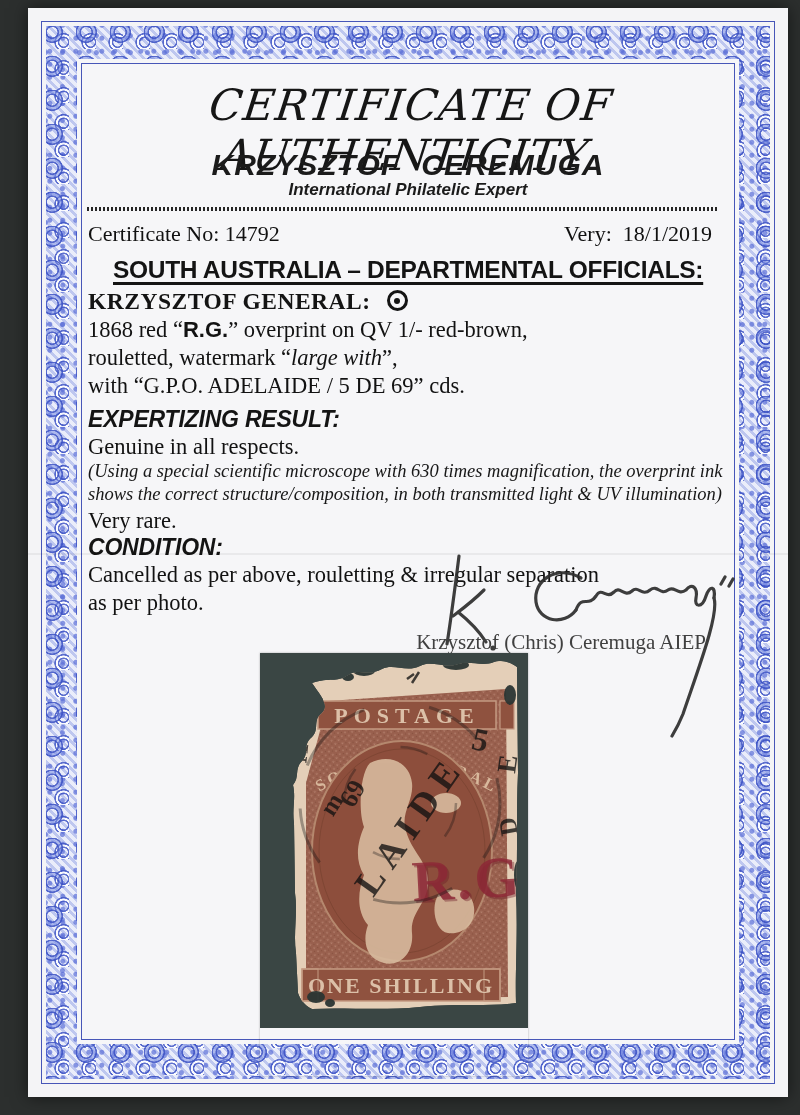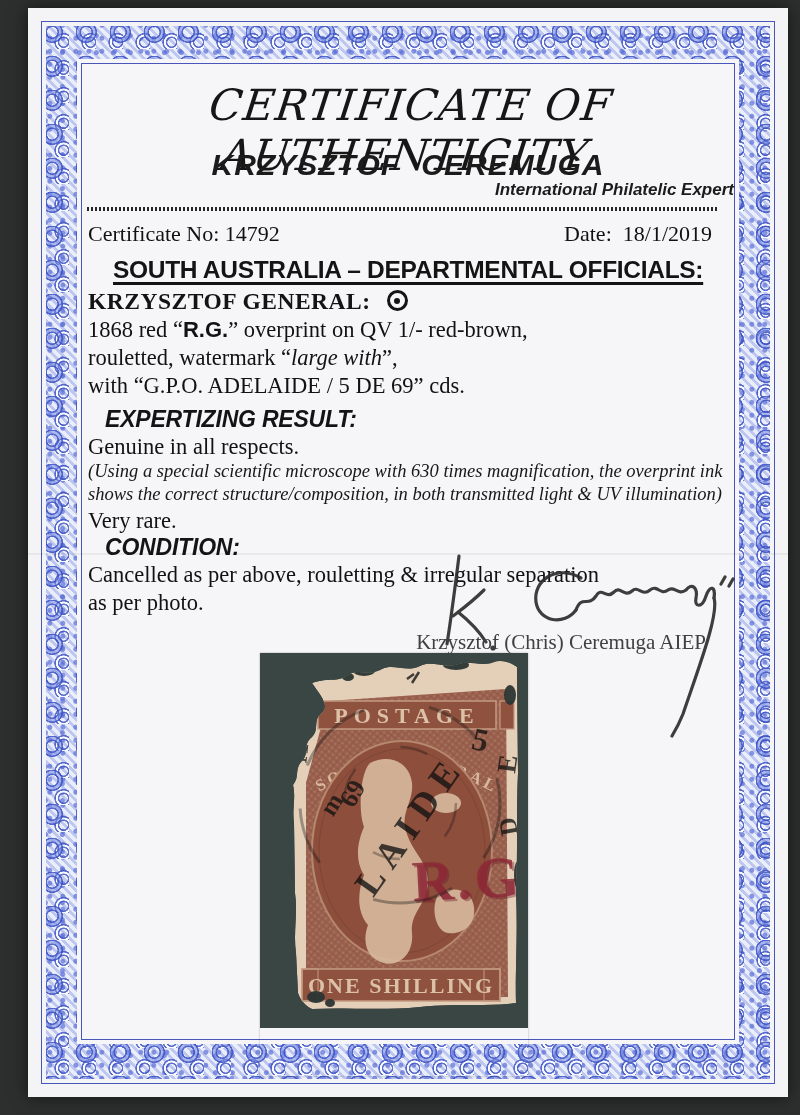--- a/index.html
+++ b/index.html
@@ -19,35 +19,35 @@
           linear-gradient(45deg, rgba(90,110,215,.25) 25%, rgba(255,255,255,.35) 25% 50%, rgba(90,110,215,.25) 50% 75%, rgba(255,255,255,.35) 75%);
         background-size:34px 34px,27px 27px,13px 13px,17px 17px,9px 9px;
         background-clip:content-box,content-box,content-box,content-box,content-box;}
   
   .inner{position:absolute;left:53px;right:53px;top:55px;bottom:57px;background:#f6f6f8;
          border:1px solid #4756b8;box-shadow:0 0 0 4px #f6f6f8;z-index:2;}
   .abs{position:absolute;}
   .center{left:0;right:0;text-align:center;}
   .title{top:16px;font:italic 43px "DejaVu Serif",serif;color:#161616;transform:skewX(-7deg);letter-spacing:1px;}
   .expert-name{top:84px;font:italic bold 30px "Liberation Sans",sans-serif;color:#1b1b1b;word-spacing:12px;letter-spacing:1px;}
-  .expert-sub{top:116px;font:italic bold 17px "Liberation Sans",sans-serif;color:#1b1b1b;text-align:right;}
+  .expert-sub{top:116px;font:italic bold 17px "Liberation Sans",sans-serif;color:#1b1b1b;}
   .divider{top:143px;left:5px;width:630px;height:4px;
            background:repeating-linear-gradient(90deg,#262626 0 2px,#f6f6f8 2px 4px);}
   .meta-row{top:157px;left:6px;width:624px;display:flex;justify-content:space-between;
             font:22px "Liberation Serif",serif;color:#111;text-align:center;}
   .heading{top:192px;left:6px;font:bold 24.5px "Liberation Sans",sans-serif;color:#141414;letter-spacing:-.3px;
            text-decoration:underline;text-decoration-thickness:2.5px;text-underline-offset:4px;margin-left:25px;}
   .subheading{top:224px;left:6px;font:bold 23.5px "Liberation Serif",serif;color:#141414;letter-spacing:.5px;}
   .reg-symbol{display:inline-block;width:15px;height:15px;border:3px solid #141414;border-radius:50%;
               margin-left:16px;vertical-align:-2px;position:relative;}
   .reg-symbol .dot{position:absolute;left:4.5px;top:4.5px;width:6px;height:6px;border-radius:50%;background:#141414;}
   .bodyline{left:6px;font:22.5px "Liberation Serif",serif;color:#121212;}
   .b-sans{font:bold 22px "Liberation Sans",sans-serif;}
   .ital{font-style:italic;}
-  .sec-label{left:6px;font:italic bold 23px "Liberation Sans",sans-serif;color:#141414;letter-spacing:-.2px;margin-left:17px;}
+  .sec-label{left:6px;font:italic bold 23px "Liberation Sans",sans-serif;color:#141414;letter-spacing:-.2px;}
   .noteline{left:6px;font:italic 18.5px "Liberation Serif",serif;color:#181818;}
   .crease{top:489px;left:-54px;width:760px;height:2px;background:rgba(0,0,0,.05);}
   .sig-name{top:566px;right:28px;font:21px "Liberation Serif",serif;color:#404040;}
   .sig-svg{left:347px;top:468px;width:320px;height:235px;}
   .stamp-photo{left:178px;top:589px;width:268px;height:423px;box-shadow:0 0 2px rgba(0,0,0,.3);}
   svg text{font-family:"Liberation Serif",serif;}
 </style>
 </head>
 <body>
 
@@ -61,21 +61,21 @@
       <div class="abs center expert-sub">International Philatelic Expert</div>
 
       <div class="abs divider"></div>
 
       <div class="abs meta-row">
         <span>
           <span>Certificate No:</span>
           <span>14792</span>
         </span>
         <span>
-          <span>Date:</span>&nbsp;
+          <span>Very:</span>&nbsp;
           <span>18/1/2019</span>
         </span>
       </div>
 
       <div class="abs heading">SOUTH AUSTRALIA – DEPARTMENTAL OFFICIALS:</div>
 
       <div class="abs subheading">
         <span>KRZYSZTOF GENERAL:</span><span class="reg-symbol"><span class="dot"></span></span>
       </div>
 

